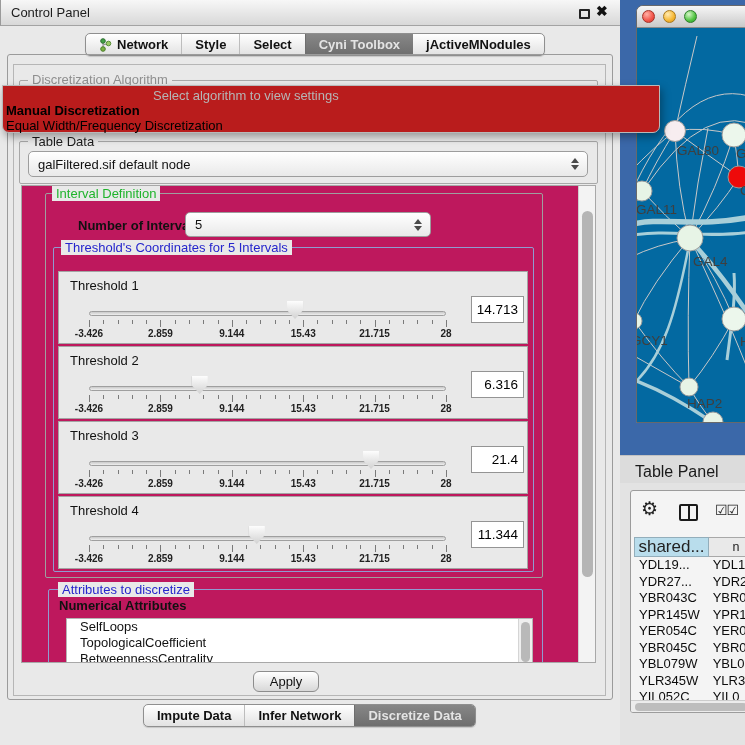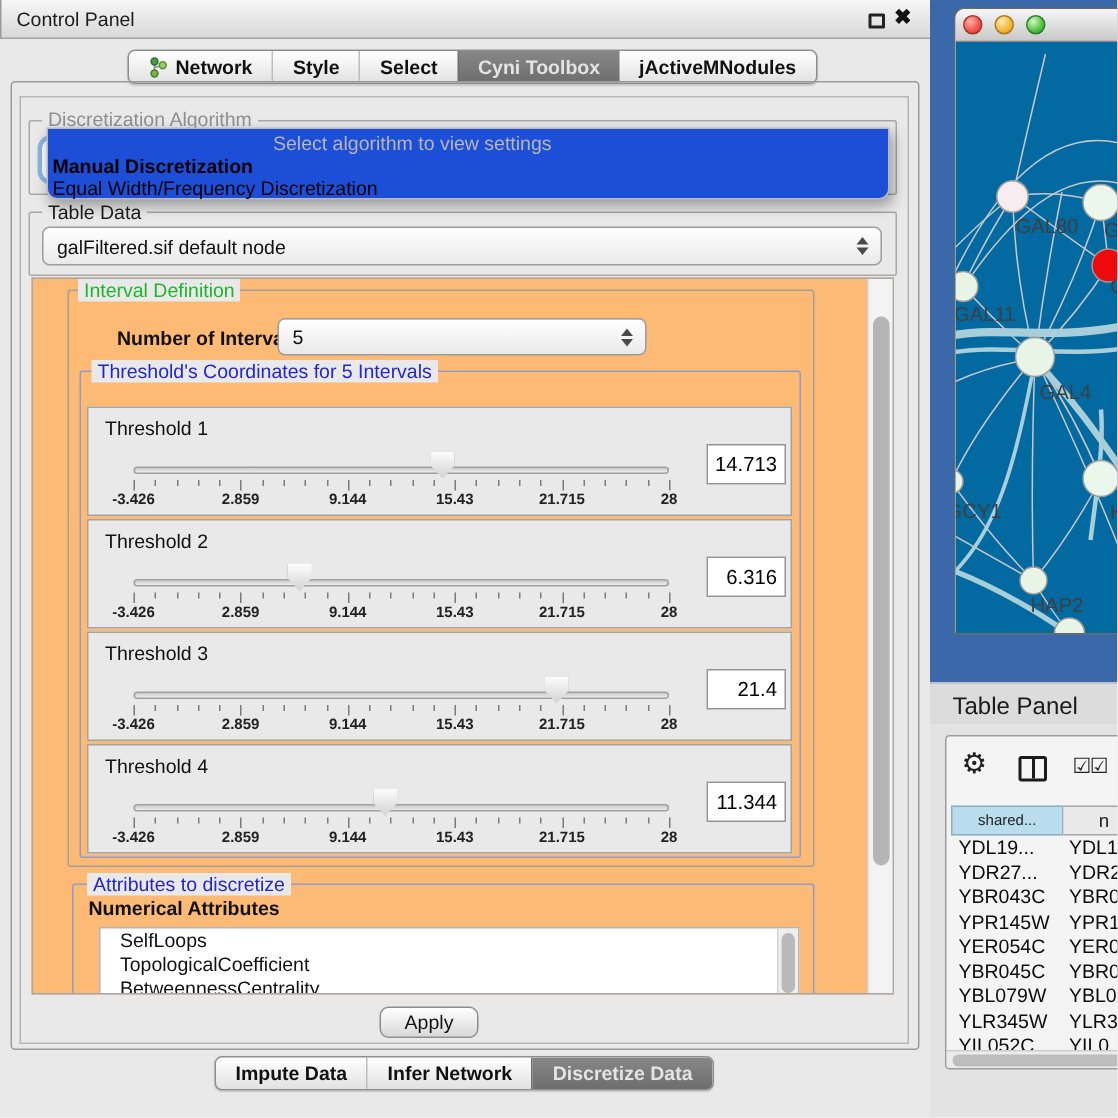--- a/index.html
+++ b/index.html
@@ -38,28 +38,28 @@
   .stepper { position:absolute; right:8px; top:50%; transform:translateY(-50%); display:flex; flex-direction:column; gap:2px; }
   .stepper i { display:block; width:0; height:0; border-left:4px solid transparent; border-right:4px solid transparent; }
   .stepper .up { border-bottom:5px solid #4a4a4a; }
   .stepper .dn { border-top:5px solid #4a4a4a; }
 
   
   #algo-combo { left:28px; top:93px; width:556px; height:27px; border-radius:6px;
     box-shadow:0 0 0 3px #8cb4e2; background:#fff; z-index:5; }
 
   
-  #popup { left:31px; top:85px; width:562px; height:48px; background:#1d4ed8; border:1px solid #b9b9b9;
+  #popup { left:2px; top:85px; width:658px; height:48px; background:#b91c1c; border:1px solid #b9b9b9;
     border-radius:0 0 7px 7px; box-shadow:2px 4px 9px rgba(0,0,0,.35); z-index:50; font-size:13px; }
   #popup .pop-ph { position:absolute; left:150px; top:2px; color:#b6b6b6; }
   #popup .pop-opt1 { position:absolute; left:3px; top:17px; font-weight:bold; color:#000; }
   #popup .pop-opt2 { position:absolute; left:3px; top:32px; color:#000; }
 
   
-  #scrollpane { left:21px; top:185px; width:575px; height:478px; border:1px solid #a8a8a8; background:#fdba74; overflow:hidden;padding-left:33px; }
+  #scrollpane { left:21px; top:185px; width:575px; height:478px; border:1px solid #a8a8a8; background:#be185d; overflow:hidden;padding-left:33px; }
   .vsb { position:absolute; left:556px; top:0; width:18px; height:476px; background:#f3f3f3; border-left:1px solid #cfcfcf; }
   .vsb-thumb { position:absolute; left:3px; top:25px; width:11px; height:366px; background:#b5b5b5; border-radius:6px; }
 
   
   .tbox { position:absolute; left:5px; width:470px; height:73px; border:1px solid #a4a4a4; background:#e9e9e9; }
   .t-label { position:absolute; left:11px; top:6px; font-size:13px; font-weight:normal; color:#111; }
   .track { position:absolute; left:30px; top:39px; width:357px; height:5px; border:1px solid #9f9f9f; border-radius:3px;
     background:linear-gradient(#c9c9c9,#efefef); }
   .thumb { position:absolute; top:29px; width:16px; height:18px;
     background:linear-gradient(#fdfdfd,#d2d2d2);
@@ -98,21 +98,21 @@
   
   #tp-bar { left:620px; top:455px; width:125px; height:28px; background:#dcdcdc; border-top:1px solid #c2c2c2; }
   #tp-bar span { position:absolute; left:15px; top:7px; font-size:16px; color:#1a1a1a; }
   #tp-under { left:620px; top:483px; width:125px; height:262px; background:#e3e3e3; }
   #tp-box { left:630px; top:490px; width:130px; height:223px; background:#f4f4f4; border:1px solid #9c9c9c; border-radius:3px; overflow:hidden; }
   .gear { position:absolute; left:10px; top:6px; font-size:19px; color:#1f1f1f; }
   .split-ic { position:absolute; left:48px; top:13px; width:19px; height:17px; border:2px solid #1a1a1a; border-radius:2px; }
   .split-ic i { position:absolute; left:50%; top:0; width:2px; height:100%; background:#1a1a1a; transform:translateX(-50%); }
   .checks { position:absolute; left:84px; top:11px; font-size:14px; color:#222; letter-spacing:-1px; }
   #tp-header { position:absolute; left:3px; top:46px; height:20px; display:flex; }
-  #tp-header .hc1 { width:75px; background:#b9ddec; border:1px solid #93aebb; font-size:10px; color:#222;
+  #tp-header .hc1 { width:75px; background:#b9ddec; border:1px solid #93aebb; font-size:17px; color:#222;
     display:flex; align-items:center; justify-content:center; }
   #tp-header .hc2 { width:55px; background:#e9e9e9; border:1px solid #a8a8a8; border-left:none; font-size:12.5px; color:#222;
     display:flex; align-items:center; justify-content:center; }
   #tp-rows { position:absolute; left:3px; top:66px; width:126px; height:143px; overflow:hidden; }
   .trow { display:flex; height:16.5px; font-size:13px; color:#0c0c0c; }
   .trow .c1 { width:75px; padding-left:5px; }
   .trow .c2 { width:55px; padding-left:6px; }
   #tp-hsb { position:absolute; left:0; top:209px; width:128px; height:12px; background:#ececec; border-top:1px solid #cccccc; }
   #tp-hsb i { position:absolute; left:4px; top:2px; width:112px; height:8px; background:#bdbdbd; border-radius:4px; }
 

